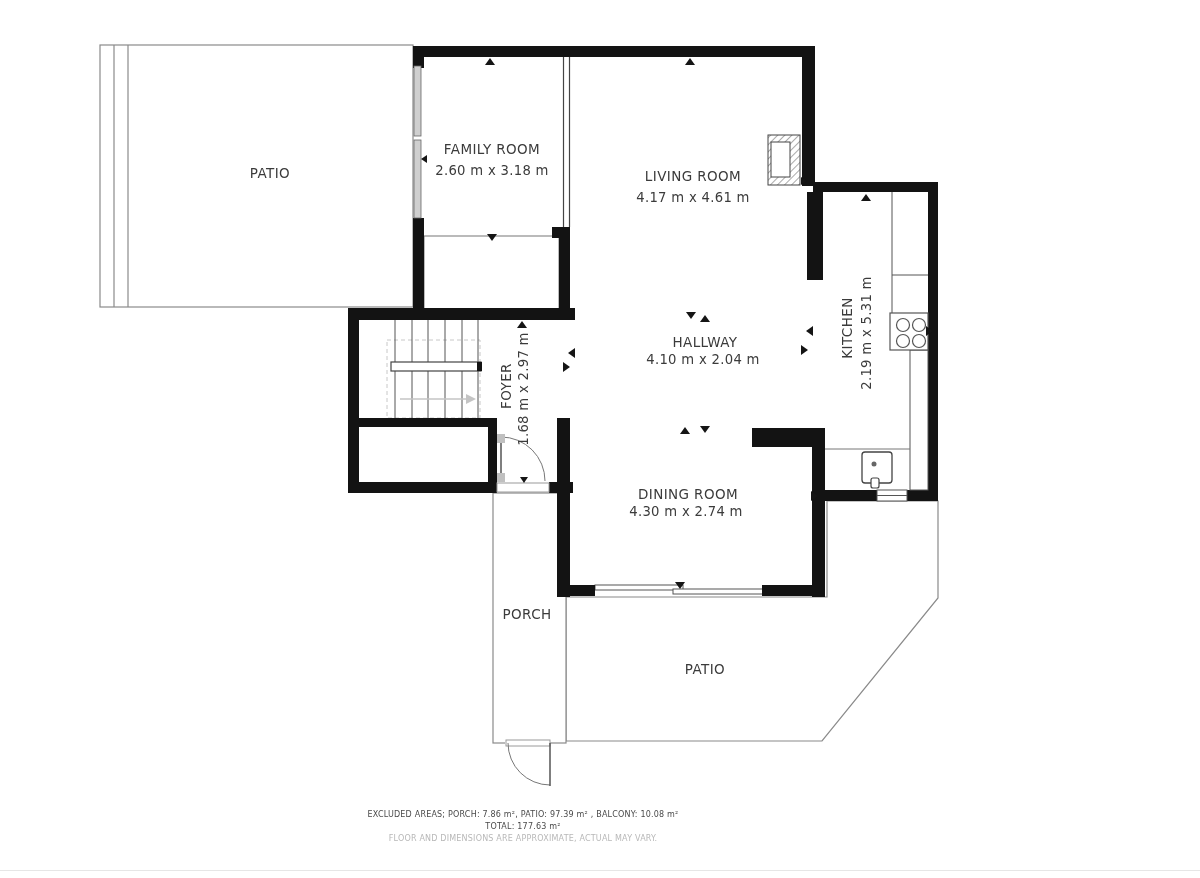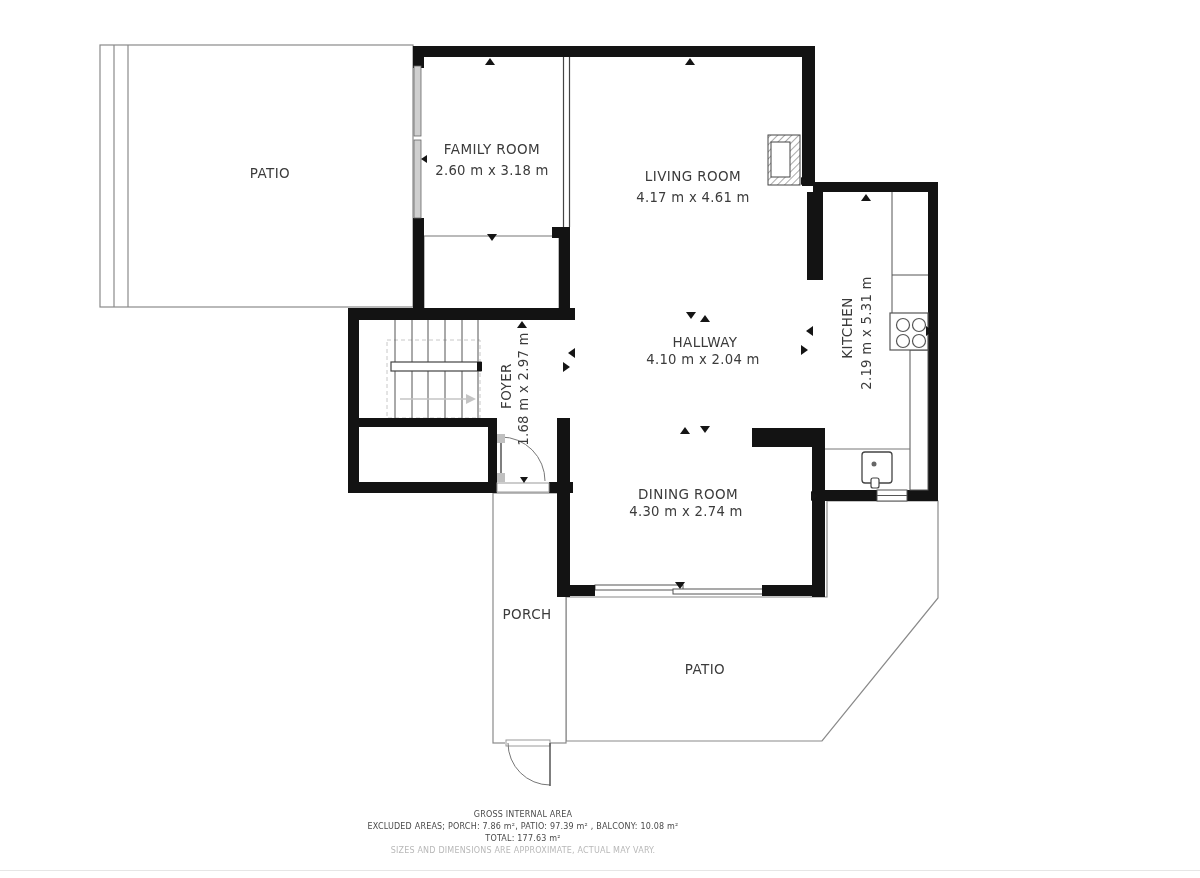--- a/index.html
+++ b/index.html
@@ -186,20 +186,19 @@
       <text class="room-label" x="688" y="499">DINING ROOM</text>
       <text class="room-dims" x="686" y="516">4.30 m x 2.74 m</text>
 
       <text class="room-label" x="527" y="619">PORCH</text>
 
       <text class="room-label" x="705" y="674">PATIO</text>
     </g>
   </svg>
 
   <div class="footer">
-    <div>GROSS INTERNAL AREA</div>
     <div>EXCLUDED AREAS; PORCH: 7.86 m², PATIO: 97.39 m² , BALCONY: 10.08 m²</div>
     <div>TOTAL: 177.63 m²</div>
-    <div class="disclaimer">SIZES AND DIMENSIONS ARE APPROXIMATE, ACTUAL MAY VARY.</div>
+    <div class="disclaimer">FLOOR AND DIMENSIONS ARE APPROXIMATE, ACTUAL MAY VARY.</div>
   </div>
 
   <div class="bottom-hairline"></div>
 </div>
 
 </body></html>

